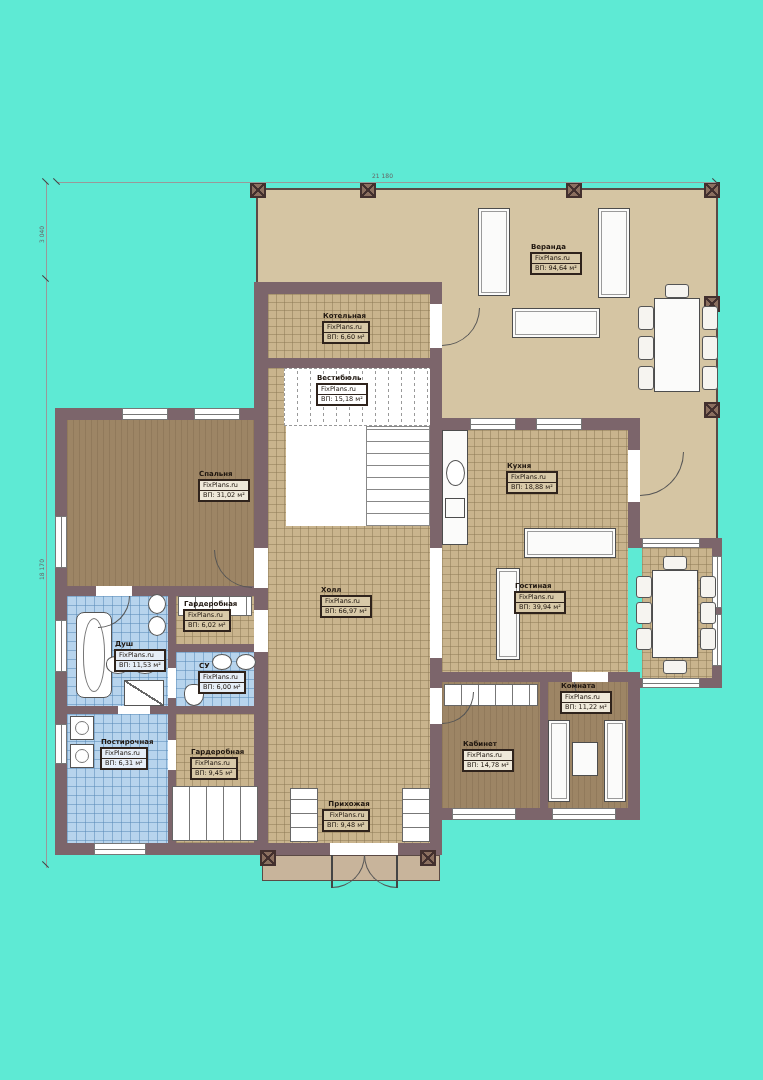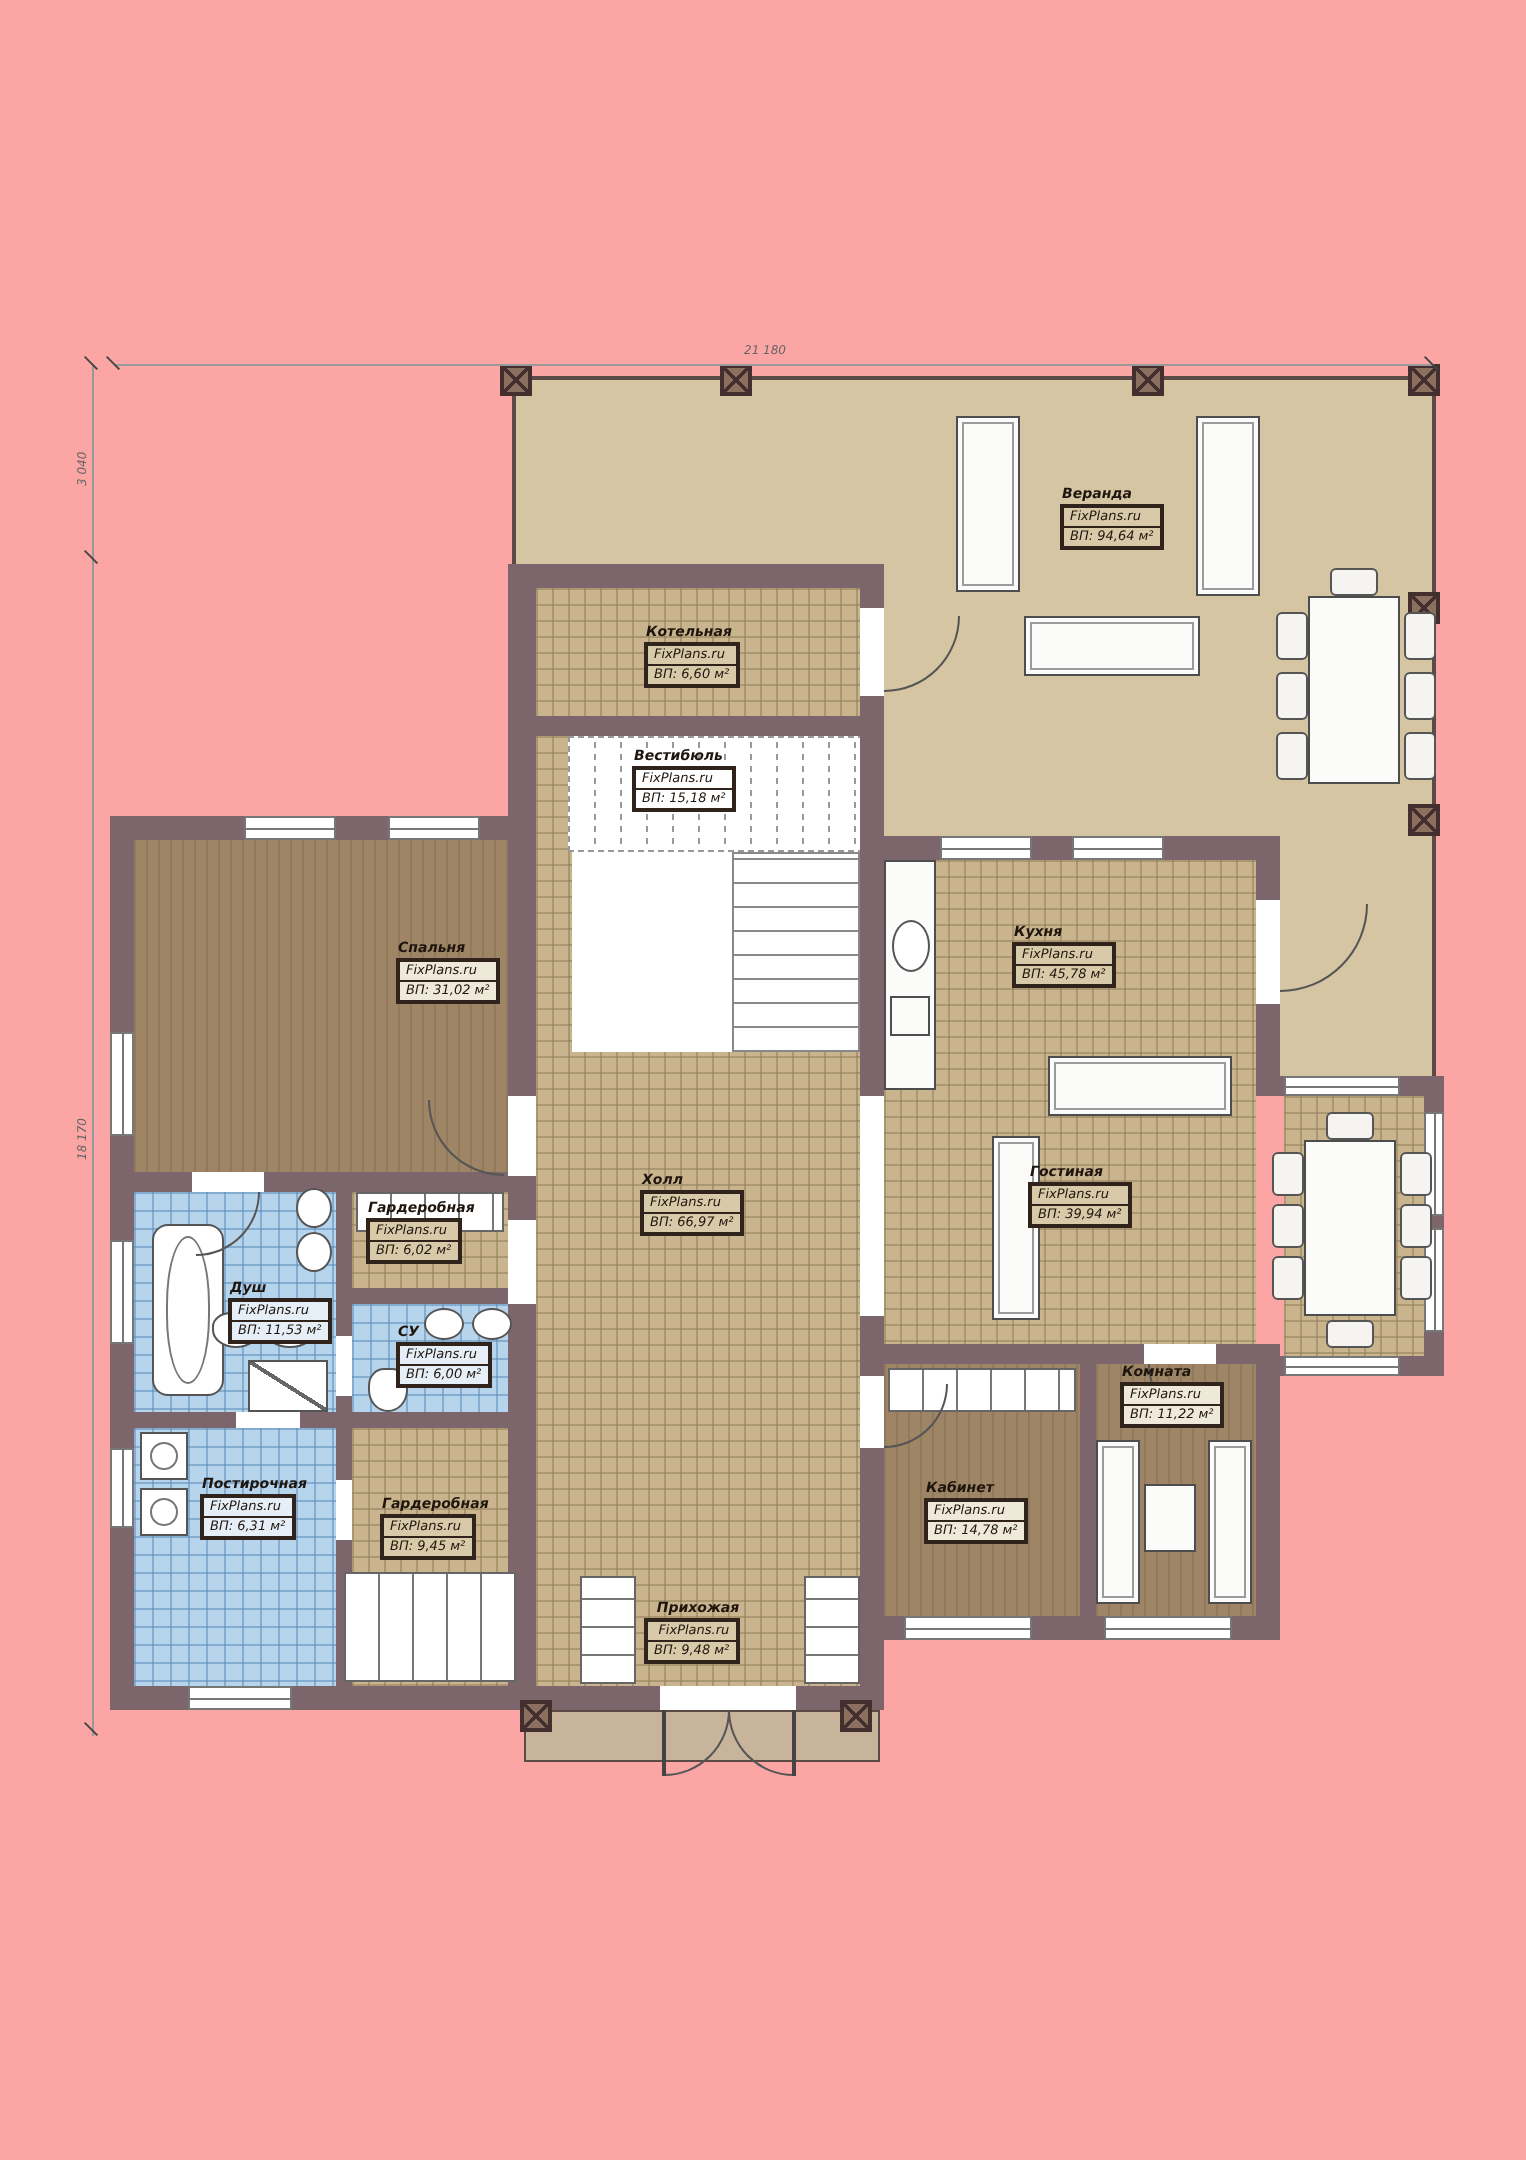--- a/index.html
+++ b/index.html
@@ -1,17 +1,17 @@
 <!DOCTYPE html>
 <html><head>
 <meta charset="utf-8">
 <style>
   html,body{margin:0;padding:0;background:#fff;}
-  #plan{position:relative;width:763px;height:1080px;background:#fca5a5;overflow:hidden;
-        font-family:"DejaVu Sans",sans-serif;font-style:italic;}
+  #plan{position:relative;width:763px;height:1080px;background:#5eead4;overflow:hidden;
+        font-family:"DejaVu Sans",sans-serif;}
   .abs{position:absolute;}
   
   .floor{position:absolute;}
   .f-ver{background:#d5c5a3;}
   .f-tile{background-color:#c9b48d;
     background-image:linear-gradient(rgba(140,120,85,.5) 1px,transparent 1px),
                      linear-gradient(90deg,rgba(140,120,85,.5) 1px,transparent 1px);
     background-size:8px 8px;}
   .f-wet{background-color:#b7d4ed;
     background-image:linear-gradient(rgba(90,140,185,.55) 1px,transparent 1px),
@@ -250,21 +250,21 @@
     <div class="rname">Спальня</div>
     <div class="rbox" style="background:#efe9da;">
       <div class="brand">FixPlans.ru</div>
       <div class="rarea">ВП: 31,02 м²</div>
     </div>
   </div>
   <div class="rlabel" style="left:506px;top:462px;">
     <div class="rname">Кухня</div>
     <div class="rbox">
       <div class="brand">FixPlans.ru</div>
-      <div class="rarea">ВП: 45,78 м²</div>
+      <div class="rarea">ВП: 18,88 м²</div>
     </div>
   </div>
   <div class="rlabel" style="left:320px;top:586px;">
     <div class="rname">Холл</div>
     <div class="rbox">
       <div class="brand">FixPlans.ru</div>
       <div class="rarea">ВП: 66,97 м²</div>
     </div>
   </div>
   <div class="rlabel" style="left:514px;top:582px;">

